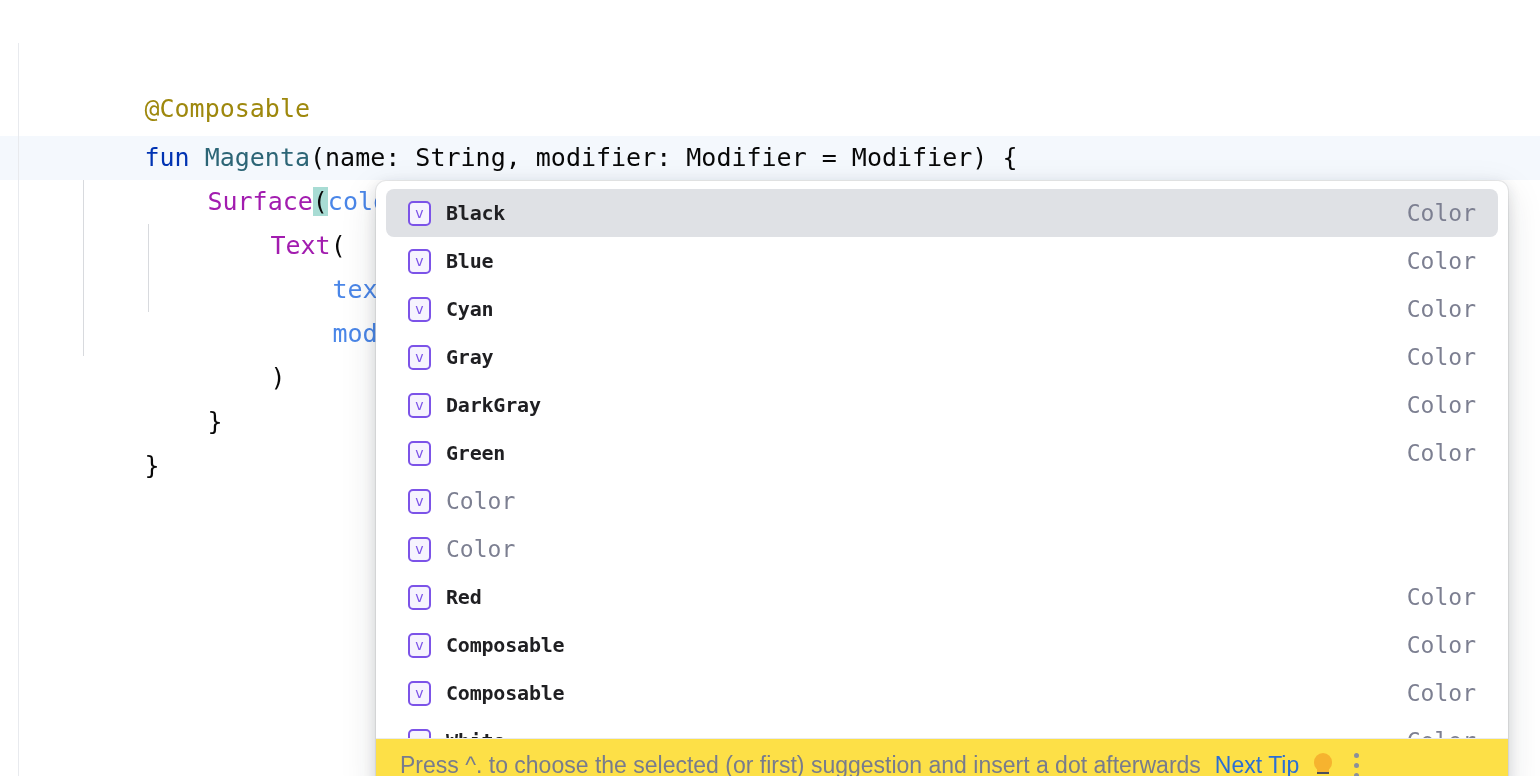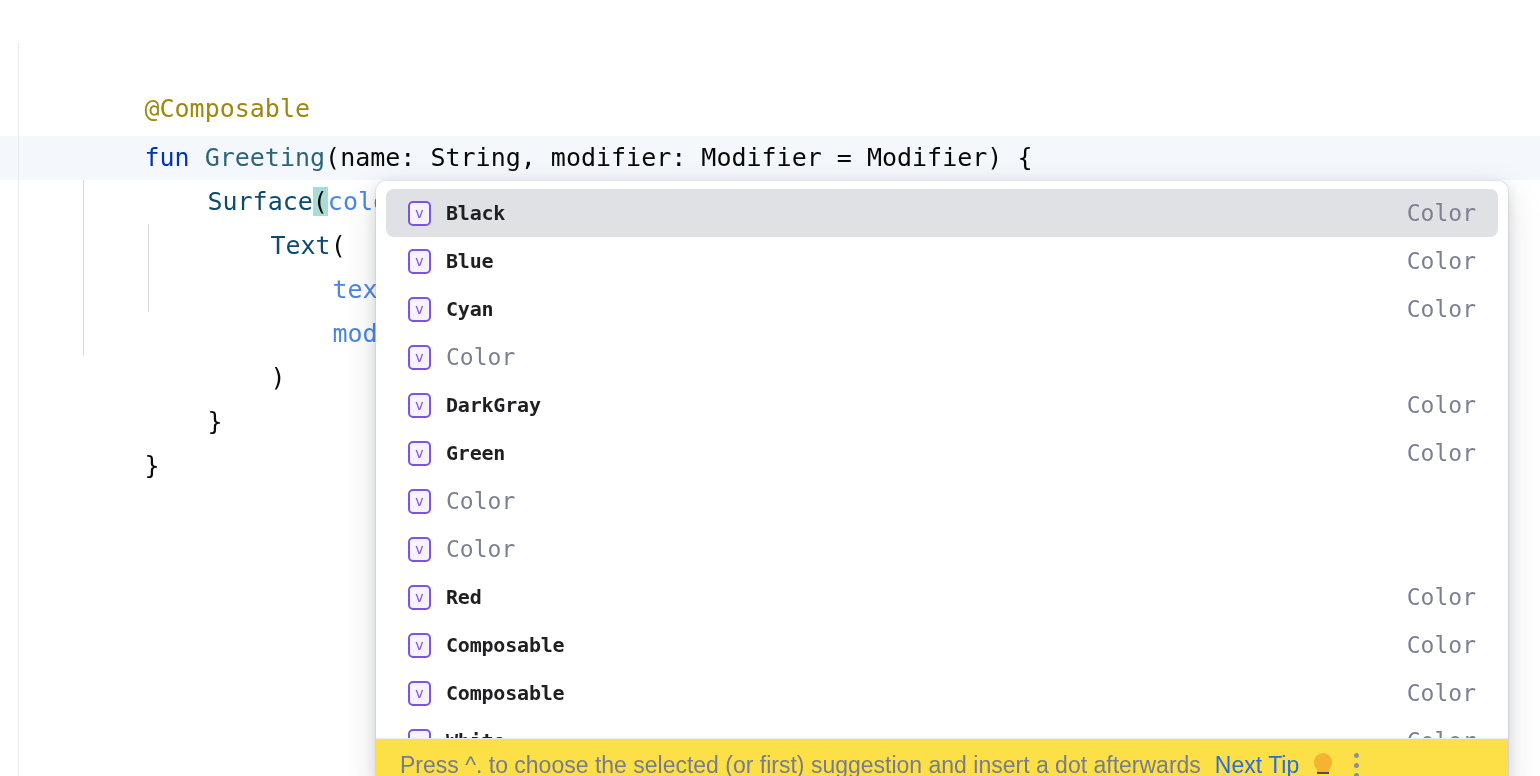--- a/index.html
+++ b/index.html
@@ -65,21 +65,21 @@
   .ln5 { top: 181px; }
   .ln6 { top: 225px; }
   .ln7 { top: 269px; }
   .ln8 { top: 313px; }
   .ln9 { top: 357px; }
 
   .tok { font-family: "DejaVu Sans Mono", monospace; }
   .t-annotation { color: #9e880d; }
   .t-keyword    { color: #0033b3; font-weight: 400; }
   .t-funcdecl   { color: #2c6576; }
-  .t-funcall    { color: #0c4a6e; }
+  .t-funcall    { color: #a21caf; }
   .t-plain      { color: #080808; }
   .t-named      { color: #4a86e8; }
   .t-string     { color: #3a9431; }
 
   .err-underline {
     text-decoration: none;
     background-repeat: repeat-x;
     background-position: 0 100%;
     background-size: 6px 4px;
     background-image:
@@ -267,21 +267,21 @@
     <div class="indent-guide ig-a"></div>
     <div class="indent-guide ig-b"></div>
 
     <div class="code-area">
 
       <div class="code-line ln1" style="padding-left:24px;">
         <span class="tok t-annotation">@Composable</span>
       </div>
 
       <div class="code-line ln2" style="padding-left:24px;">
-        <span class="tok t-keyword">fun</span><span class="tok t-plain"> </span><span class="tok t-funcdecl">Greeting</span><span class="tok t-plain">(</span><span class="tok t-plain">name: String, modifier: Modifier = Modifier</span><span class="tok t-plain">) {</span>
+        <span class="tok t-keyword">fun</span><span class="tok t-plain"> </span><span class="tok t-funcdecl">Magenta</span><span class="tok t-plain">(</span><span class="tok t-plain">name: String, modifier: Modifier = Modifier</span><span class="tok t-plain">) {</span>
       </div>
 
       <div class="code-line ln3" style="padding-left:87px;">
         <span class="tok t-funcall">Surface</span><span class="tok t-plain bracket-hl">(</span><span class="tok t-named">color</span><span class="tok t-plain"> = </span><span class="tok t-plain err-underline">Color.</span><span class="caret"></span><span class="tok t-plain bracket-hl">)</span><span class="tok t-plain"> {</span>
       </div>
 
       <div class="code-line ln4" style="padding-left:150px;">
         <span class="tok t-funcall">Text</span><span class="tok t-plain">(</span>
       </div>
 
@@ -321,20 +321,21 @@
           <span class="cl-label">Blue</span>
           <span class="cl-type">Color</span>
         </div>
         <div class="cl-item">
           <span class="val-icon">v</span>
           <span class="cl-label">Cyan</span>
           <span class="cl-type">Color</span>
         </div>
         <div class="cl-item">
           <span class="val-icon">v</span>
+          <span class="cl-label">Gray</span>
           <span class="cl-type">Color</span>
         </div>
         <div class="cl-item">
           <span class="val-icon">v</span>
           <span class="cl-label">DarkGray</span>
           <span class="cl-type">Color</span>
         </div>
         <div class="cl-item">
           <span class="val-icon">v</span>
           <span class="cl-label">Green</span>

